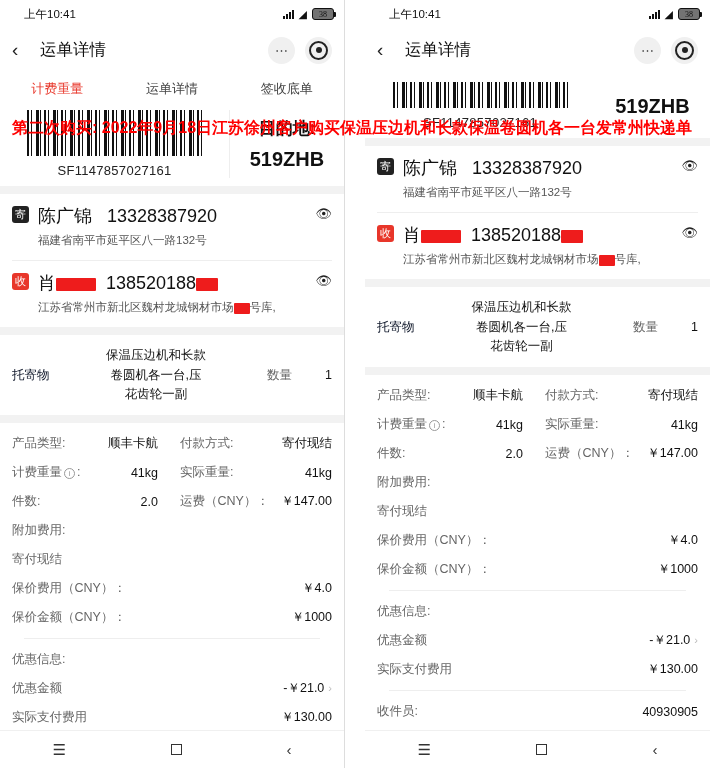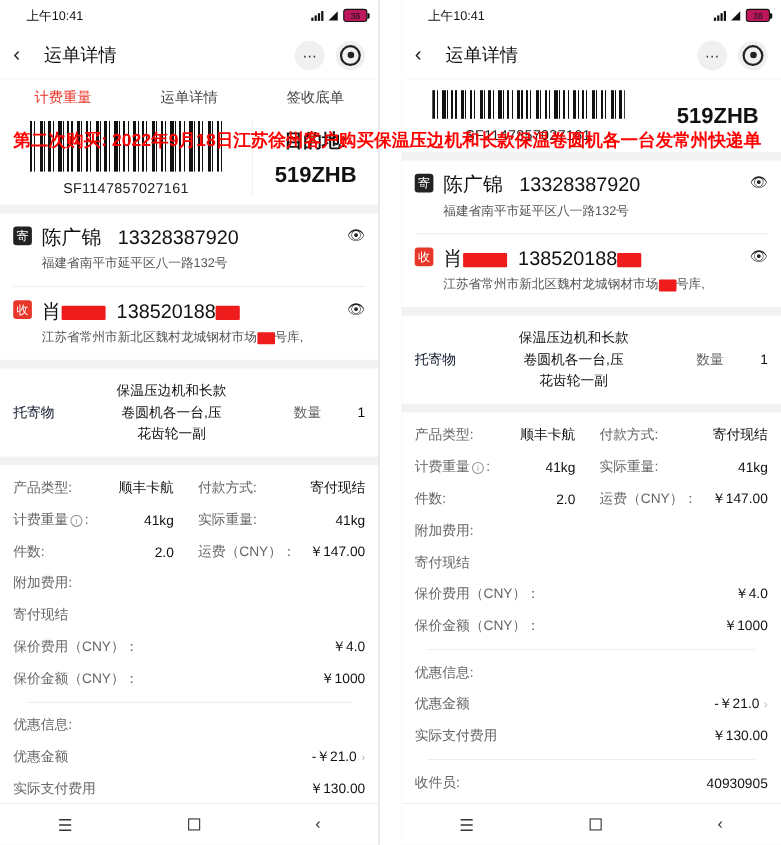--- a/index.html
+++ b/index.html
@@ -25,21 +25,21 @@
   .sig { display:flex; align-items:flex-end; gap:1px; height:10px; }
   .sig i { display:block; width:2px; background:#111; }
   .sig i:nth-child(1){height:3px}
   .sig i:nth-child(2){height:5px}
   .sig i:nth-child(3){height:7px}
   .sig i:nth-child(4){height:9px}
   .wifi { font-size:11px; line-height:1; }
   .batt {
     border:1px solid #111; border-radius:3px; font-size:8px; padding:0 2px 0 2px;
     height:12px; display:flex; align-items:center; position:relative; min-width:22px;
-    justify-content:center; background:#be185d;
+    justify-content:center; background:#737373;font-family:Liberation Serif, serif;
   }
   .batt:after{
     content:""; position:absolute; right:-3px; top:3px; width:2px; height:5px;
     background:#111; border-radius:0 1px 1px 0;
   }
 
   
   .navbar {
     height:44px; background:#fff; display:flex; align-items:center; padding:0 12px;
     position:relative;

